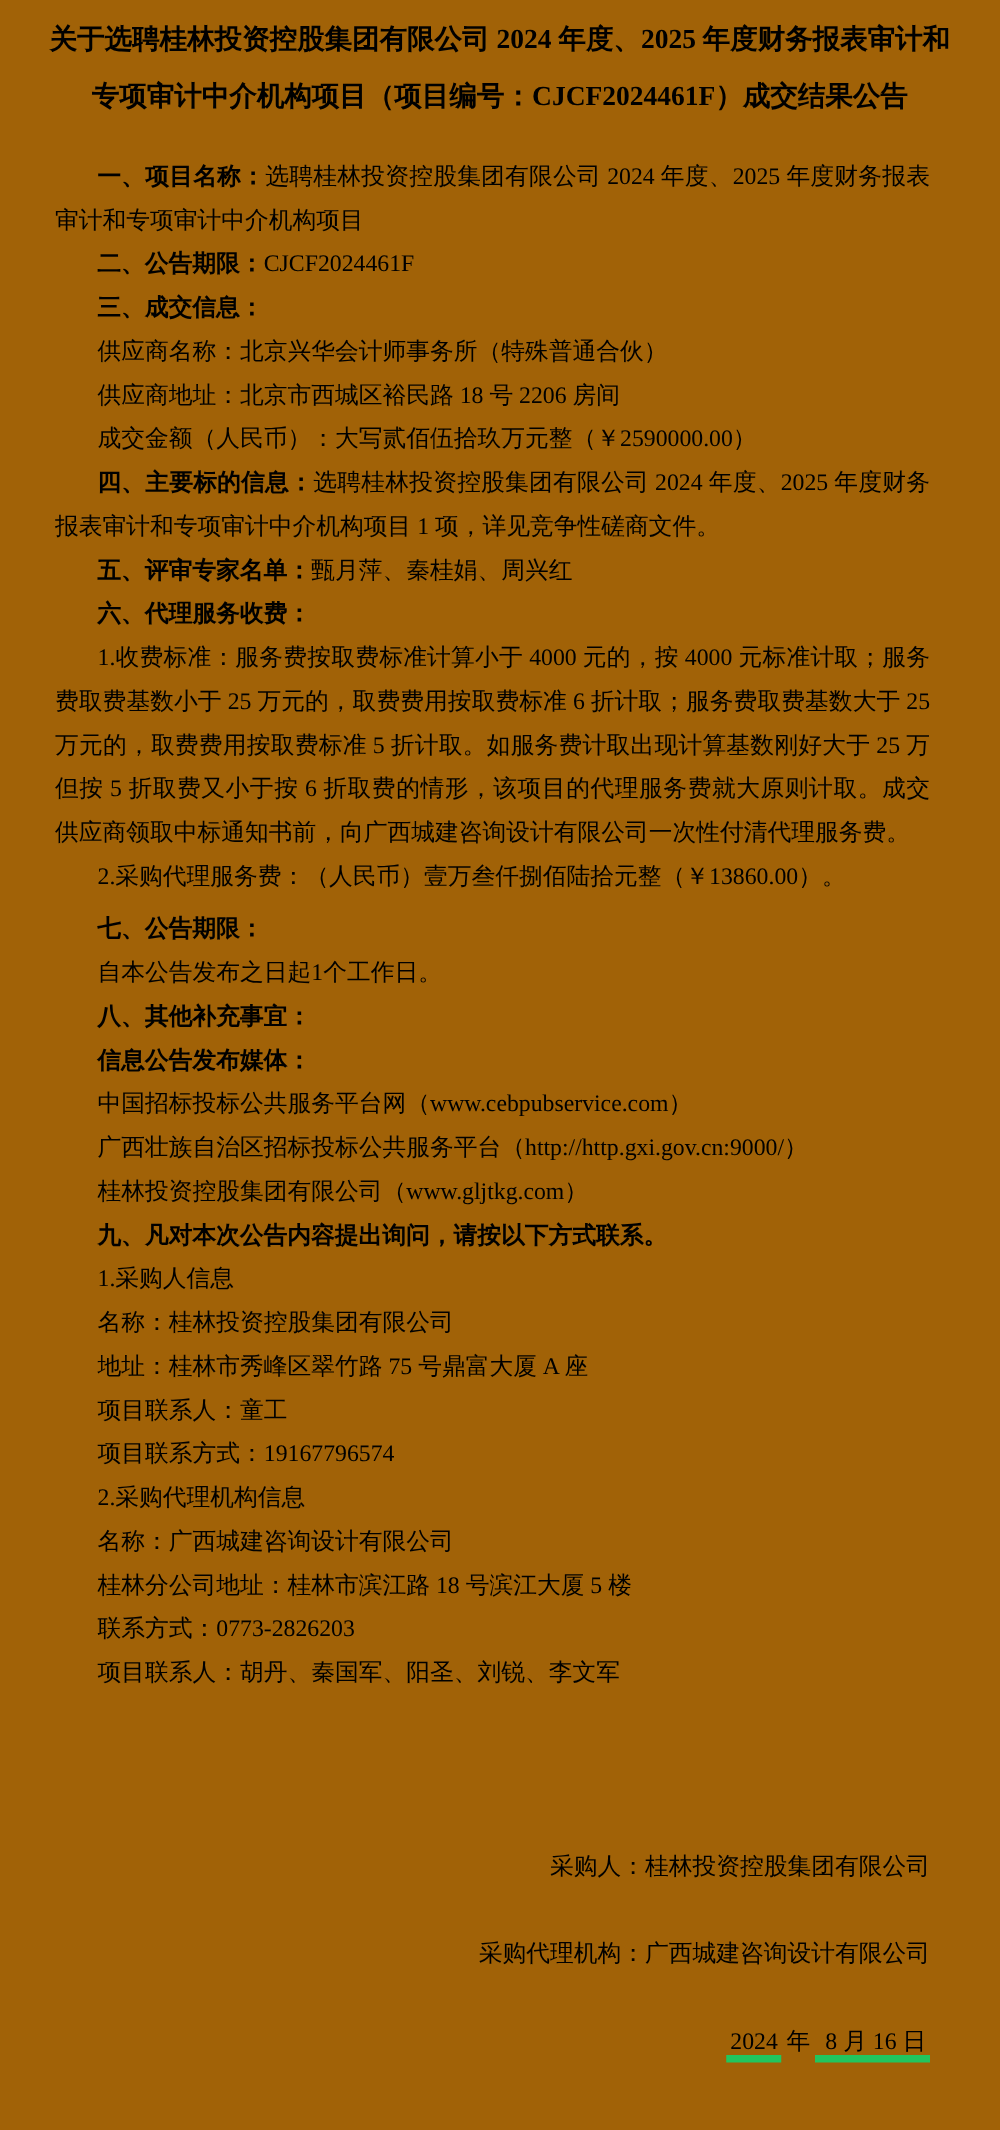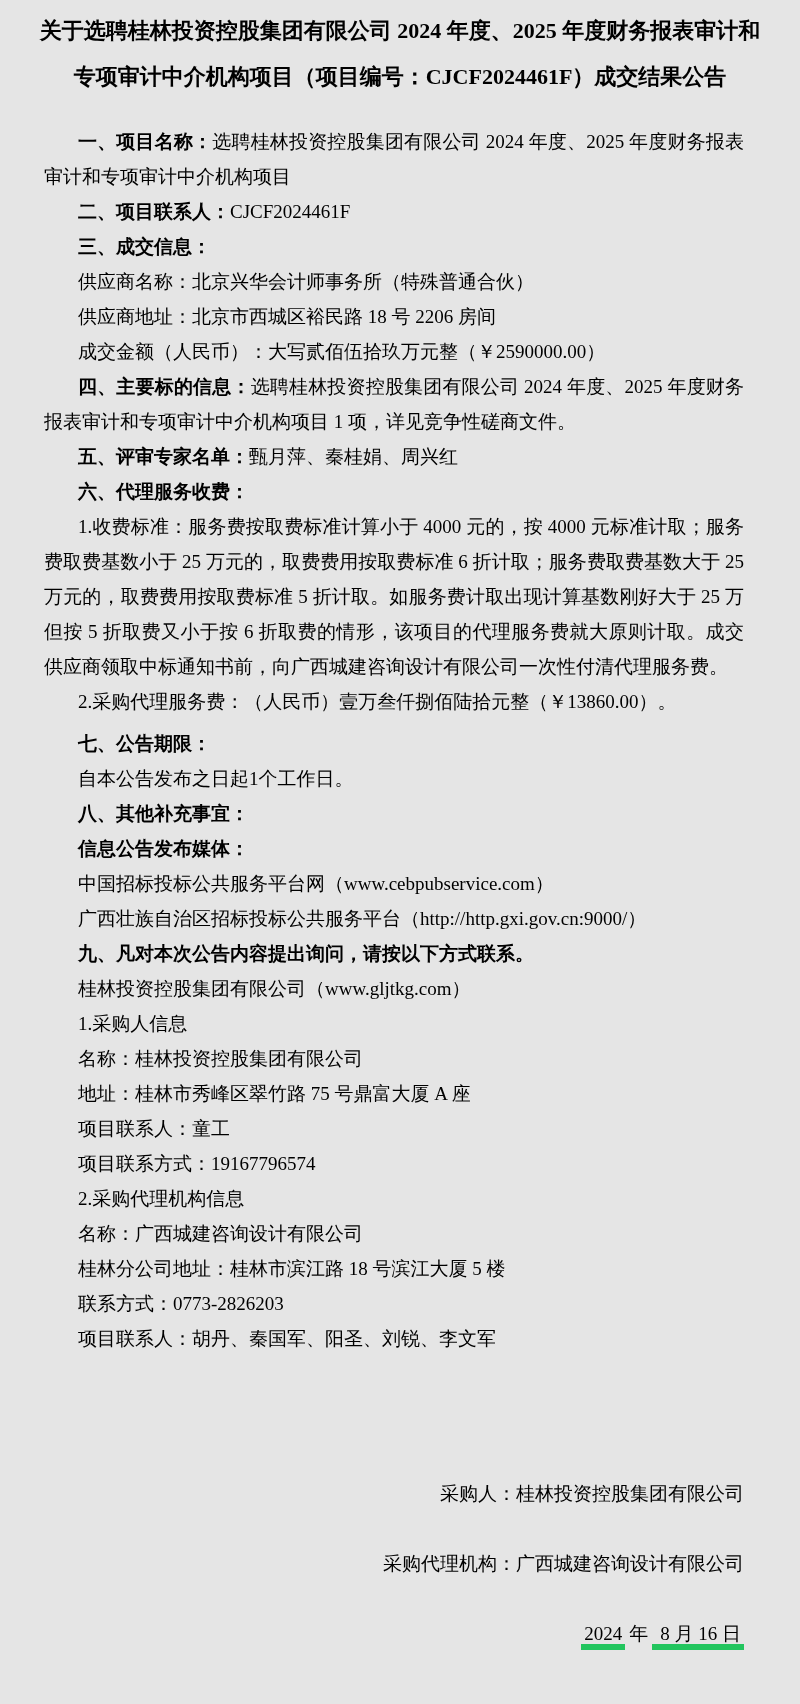--- a/index.html
+++ b/index.html
@@ -1,20 +1,20 @@
 <!DOCTYPE html>
 <html><head>
 <meta charset="utf-8">
 <style>
   html, body { margin: 0; padding: 0; background: #ffffff; }
   .page {
     position: relative;
     width: 800px;
     height: 1704px;
-    background: #e5e5e5;
+    background: #a16207;
     color: #000000;
     font-family: "Liberation Serif", "DejaVu Serif", serif;
     box-sizing: border-box;
     padding-top: 8px;
     overflow: hidden;
   }
   .title-block {
     text-align: center;
     font-size: 22px;
     font-weight: bold;
@@ -58,21 +58,21 @@
 
   <div class="title-block">
     <div>关于选聘桂林投资控股集团有限公司 2024 年度、2025 年度财务报表审计和</div>
     <div>专项审计中介机构项目（项目编号：CJCF2024461F）成交结果公告</div>
   </div>
 
   <div class="doc-body">
 
     <p class="para"><span class="b">一、项目名称：</span><span>选聘桂林投资控股集团有限公司 2024 年度、2025 年度财务报表审计和专项审计中介机构项目</span></p>
 
-    <p class="para"><span class="b">二、项目联系人：</span><span>CJCF2024461F</span></p>
+    <p class="para"><span class="b">二、公告期限：</span><span>CJCF2024461F</span></p>
 
     <p class="para"><span class="b">三、成交信息：</span></p>
 
     <p class="para">供应商名称：北京兴华会计师事务所（特殊普通合伙）</p>
 
     <p class="para">供应商地址：北京市西城区裕民路 18 号 2206 房间</p>
 
     <p class="para">成交金额（人民币）：大写贰佰伍拾玖万元整（￥2590000.00）</p>
 
     <p class="para"><span class="b">四、主要标的信息：</span><span>选聘桂林投资控股集团有限公司 2024 年度、2025 年度财务报表审计和专项审计中介机构项目 1 项，详见竞争性磋商文件。</span></p>
@@ -90,23 +90,23 @@
     <p class="para">自本公告发布之日起1个工作日。</p>
 
     <p class="para"><span class="b">八、其他补充事宜：</span></p>
 
     <p class="para"><span class="b">信息公告发布媒体：</span></p>
 
     <p class="para">中国招标投标公共服务平台网（www.cebpubservice.com）</p>
 
     <p class="para">广西壮族自治区招标投标公共服务平台（http://http.gxi.gov.cn:9000/）</p>
 
+    <p class="para">桂林投资控股集团有限公司（www.gljtkg.com）</p>
+
     <p class="para"><span class="b">九、凡对本次公告内容提出询问，请按以下方式联系。</span></p>
-
-    <p class="para">桂林投资控股集团有限公司（www.gljtkg.com）</p>
 
     <p class="para">1.采购人信息</p>
 
     <p class="para">名称：桂林投资控股集团有限公司</p>
 
     <p class="para">地址：桂林市秀峰区翠竹路 75 号鼎富大厦 A 座</p>
 
     <p class="para">项目联系人：童工</p>
 
     <p class="para">项目联系方式：19167796574</p>

